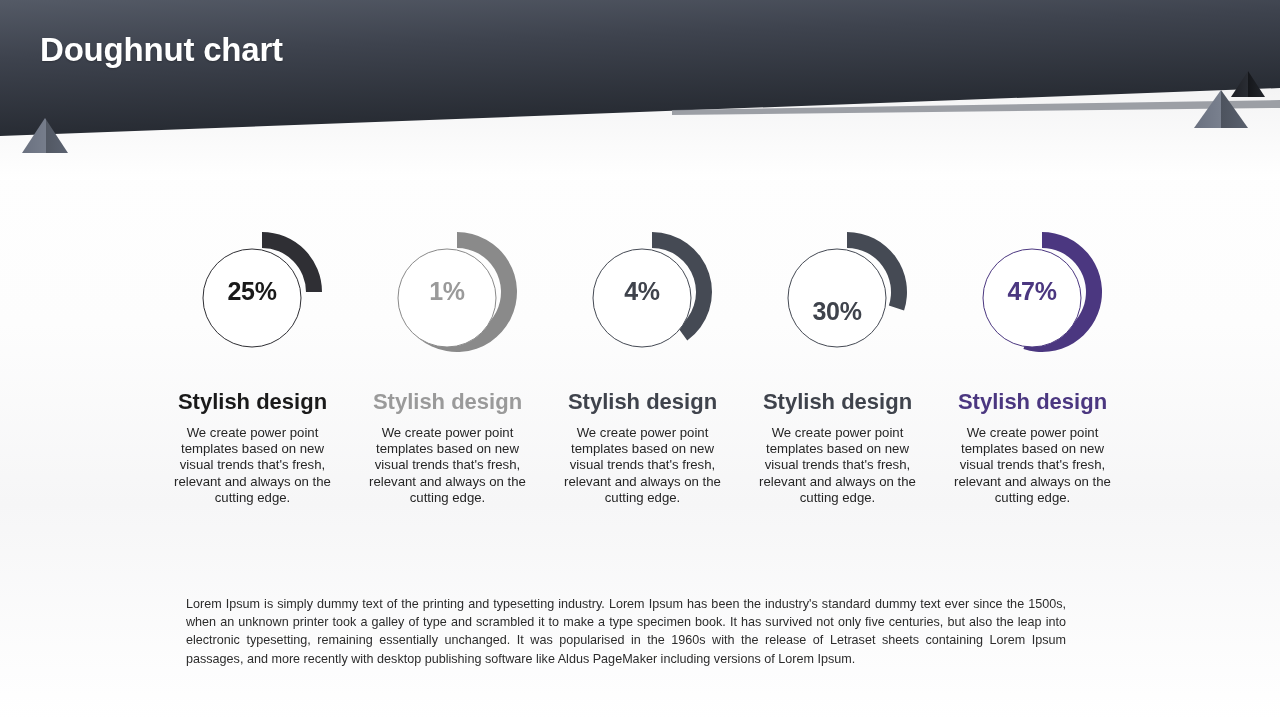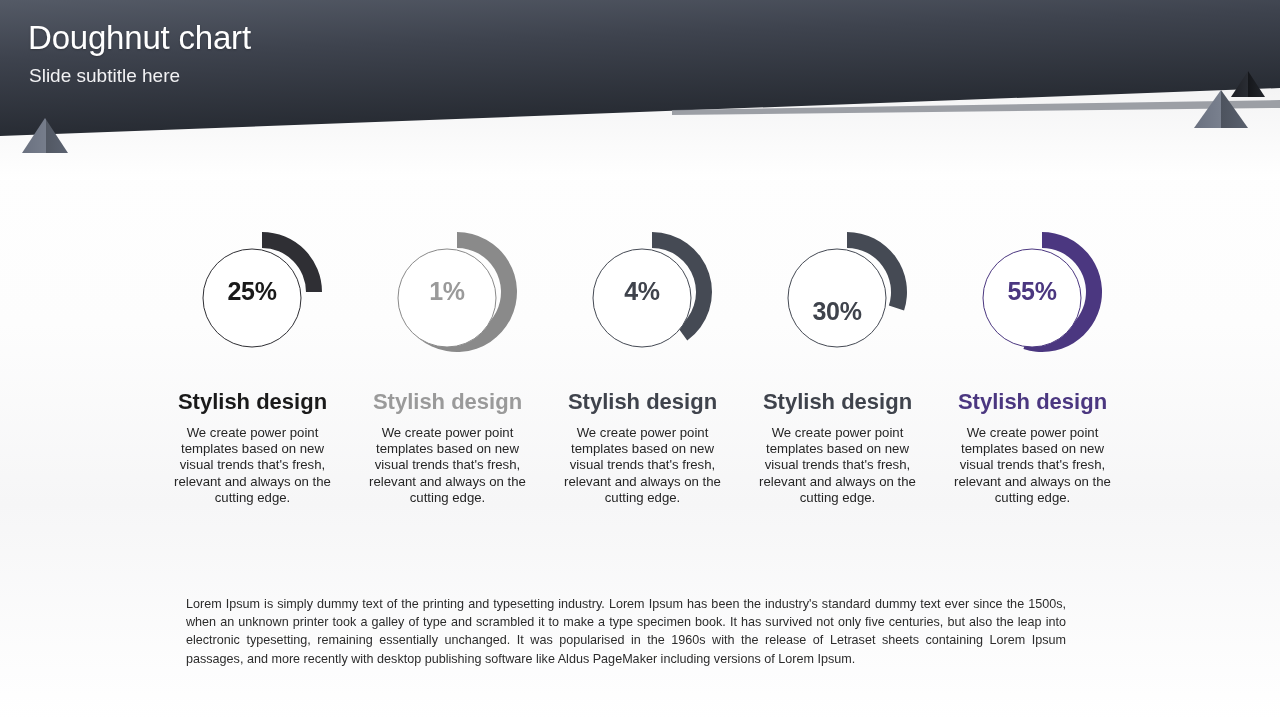--- a/index.html
+++ b/index.html
@@ -35,25 +35,25 @@
   .header-svg { display: block; }
 
   .header-text {
     position: absolute;
     left: 28px;
     top: 18px;
     z-index: 5;
   }
   .slide-title {
     font-size: 33px;
-    font-weight: normal;
+    font-weight: bold;
     color: #ffffff;
     letter-spacing: -0.2px;
     line-height: 40px;
-    margin: 0;
+    margin: 12px;
     text-shadow: 0 1px 2px rgba(0,0,0,0.25);
   }
   .slide-subtitle {
     font-size: 19px;
     color: #f2f2f4;
     line-height: 24px;
     margin: 6px 0 0 1px;
   }
 
   
@@ -166,21 +166,20 @@
       <polygon points="672,110 1280,100 1280,108 672,115" fill="#8c8f96" opacity="0.85"></polygon>
 
       <polygon points="45,118 68,153 22,153" fill="url(#triGradL)"></polygon>
       <polygon points="1221,90 1248,128 1194,128" fill="url(#triGradM)"></polygon>
       <polygon points="1248,71 1265,97 1231,97" fill="url(#triGradD)"></polygon>
     </svg>
   </div>
 
   <div class="header-text">
     <div class="slide-title">Doughnut chart</div>
-    <div class="slide-subtitle">Slide subtitle here</div>
   </div>
 
   <div class="donut-row">
 
     <div class="donut-item">
       <div class="donut-graphic">
         <svg width="195" height="160" viewBox="0 0 195 160">
           <path id="arc0" fill="#2f2f34" d="M 107.00 17.00 A 60 60 0 0 1 167.00 77.00 L 151.00 77.00 A 44 44 0 0 0 107.00 33.00 Z"></path>
           <circle cx="97" cy="83" r="49" fill="#ffffff" stroke="#2f2f34" stroke-width="1"></circle>
         </svg>
@@ -233,21 +232,21 @@
         <p class="item-body">We create power point templates based on new visual trends that's fresh, relevant and always on the cutting edge.</p>
       </div>
     </div>
 
     <div class="donut-item">
       <div class="donut-graphic">
         <svg width="195" height="160" viewBox="0 0 195 160">
           <path id="arc4" fill="#4b3780" d="M 107.00 17.00 A 60 60 0 1 1 88.46 134.06 L 93.40 118.85 A 44 44 0 1 0 107.00 33.00 Z"></path>
           <circle cx="97" cy="83" r="49" fill="#ffffff" stroke="#4b3780" stroke-width="1"></circle>
         </svg>
-        <div class="donut-label" style="color: rgb(75, 55, 128);">55%</div>
+        <div class="donut-label" style="color: rgb(75, 55, 128);">47%</div>
       </div>
       <div class="item-text">
         <p class="item-heading" style="color: rgb(75, 55, 128);">Stylish design</p>
         <p class="item-body">We create power point templates based on new visual trends that's fresh, relevant and always on the cutting edge.</p>
       </div>
     </div>
 
   </div>
 
   <div class="footer-para">Lorem Ipsum is simply dummy text of the printing and typesetting industry. Lorem Ipsum has been the industry's standard dummy text ever since the 1500s, when an unknown printer took a galley of type and scrambled it to make a type specimen book. It has survived not only five centuries, but also the leap into electronic typesetting, remaining essentially unchanged. It was popularised in the 1960s with the release of Letraset sheets containing Lorem Ipsum passages, and more recently with desktop publishing software like Aldus PageMaker including versions of Lorem Ipsum.</div>

